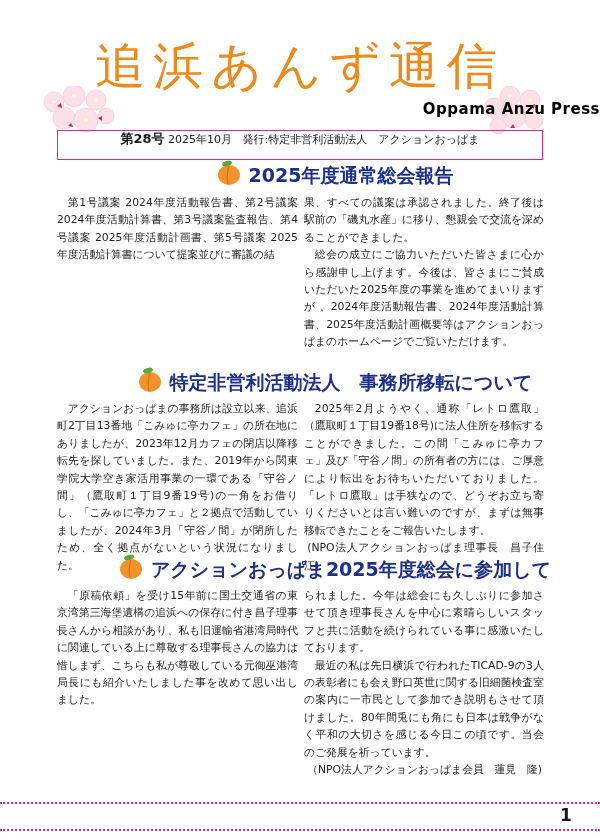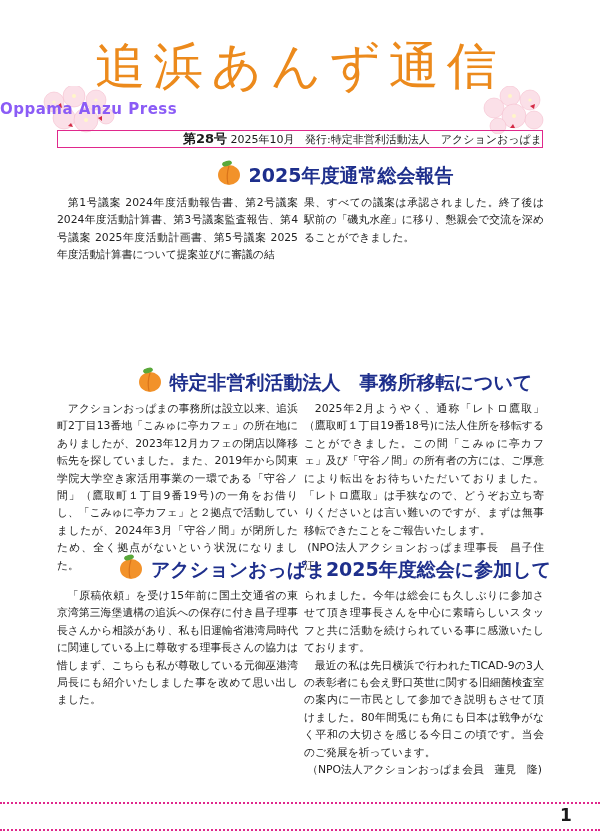--- a/index.html
+++ b/index.html
@@ -2,26 +2,26 @@
 <html><head>
 <meta charset="utf-8">
 <style>
   html, body { margin:0; padding:0; background:#ffffff; }
   body { width:600px; height:840px; position:relative; overflow:hidden;
          font-family:"DejaVu Sans","Liberation Sans",sans-serif; color:#1a1a1a; }
   .masthead { position:absolute; left:0; top:0; width:600px; height:130px; }
   .title { position:absolute; left:0; top:38px; width:600px; text-align:center;
            font-family:Liberation Sans, sans-serif; font-size:50px;
            color:#ec8a1c; letter-spacing:8px; line-height:56px; }
-  .subtitle { position:absolute; left:0; top:100px; width:600px; text-align:left;
+  .subtitle { position:absolute; left:0; top:100px; width:600px; text-align:right;
               font-family:"DejaVu Sans","Liberation Sans",sans-serif; font-weight:bold;
-              font-size:15px; color:#8b5cf6; letter-spacing:0.5px; }
+              font-size:15px; color:#000000; letter-spacing:0.5px; }
   .blossom { position:absolute; }
-  .issuebar { position:absolute; left:57px; top:130px; width:486px; height:18px;
-              border:1.5px solid #e0288c; box-sizing:border-box; text-align:right;
+  .issuebar { position:absolute; left:57px; top:130px; width:486px; height:30px;
+              border:1.5px solid #e0288c; box-sizing:border-box; text-align:center;
               font-size:11px; line-height:15px; color:#1a1a1a; white-space:nowrap; }
   .issuebar .num { font-weight:bold; font-size:13px; }
   .heading { position:absolute; left:0; width:600px; text-align:center;
              font-size:19px; font-weight:bold; color:#1e2f8c; white-space:nowrap;padding-left:35px; }
   .heading .apricot { display:inline-block; vertical-align:-4px; margin-right:6px; }
   .col { position:absolute; font-size:10.8px; line-height:17.4px; color:#222;
          text-align:justify; }
   .col p { margin:0; text-indent:1em; }
   .col p.noindent { text-indent:0; }
   .col p.sig { text-indent:0.3em; }
@@ -91,20 +91,21 @@
     <ellipse cx="12" cy="15" rx="11" ry="10" fill="#f2922a"></ellipse>
     <path d="M12 6 Q9 15 11 24" stroke="#d9731a" stroke-width="1.2" fill="none"></path>
     <ellipse cx="10" cy="3.5" rx="5" ry="2.6" fill="#5aa83a" transform="rotate(-15 10 3.5)"></ellipse>
   </svg><span>2025年度通常総会報告</span>
 </div>
 <div class="col" style="left:57px;top:194px;width:241px">
   <p>第1号議案 2024年度活動報告書、第2号議案 2024年度活動計算書、第3号議案監査報告、第4号議案 2025年度活動計画書、第5号議案 2025年度活動計算書について提案並びに審議の結</p>
 </div>
 <div class="col" style="left:304px;top:194px;width:240px">
   <p class="noindent">果、すべての議案は承認されました。終了後は駅前の「磯丸水産」に移り、懇親会で交流を深めることができました。</p>
+  <p>総会の成立にご協力いただいた皆さまに心から感謝申し上げます。今後は、皆さまにご賛成いただいた2025年度の事業を進めてまいりますが 、2024年度活動報告書、2024年度活動計算書、2025年度活動計画概要等はアクションおっぱまのホームページでご覧いただけます。</p>
 </div>
 
 <div class="heading" style="top:367px">
   <svg class="apricot" width="26" height="26" viewBox="0 0 26 26">
     <ellipse cx="12" cy="15" rx="11" ry="10" fill="#f2922a"></ellipse>
     <path d="M12 6 Q9 15 11 24" stroke="#d9731a" stroke-width="1.2" fill="none"></path>
     <ellipse cx="10" cy="3.5" rx="5" ry="2.6" fill="#5aa83a" transform="rotate(-15 10 3.5)"></ellipse>
   </svg><span>特定非営利活動法人　事務所移転について</span>
 </div>
 <div class="col" style="left:57px;top:400px;width:241px">

